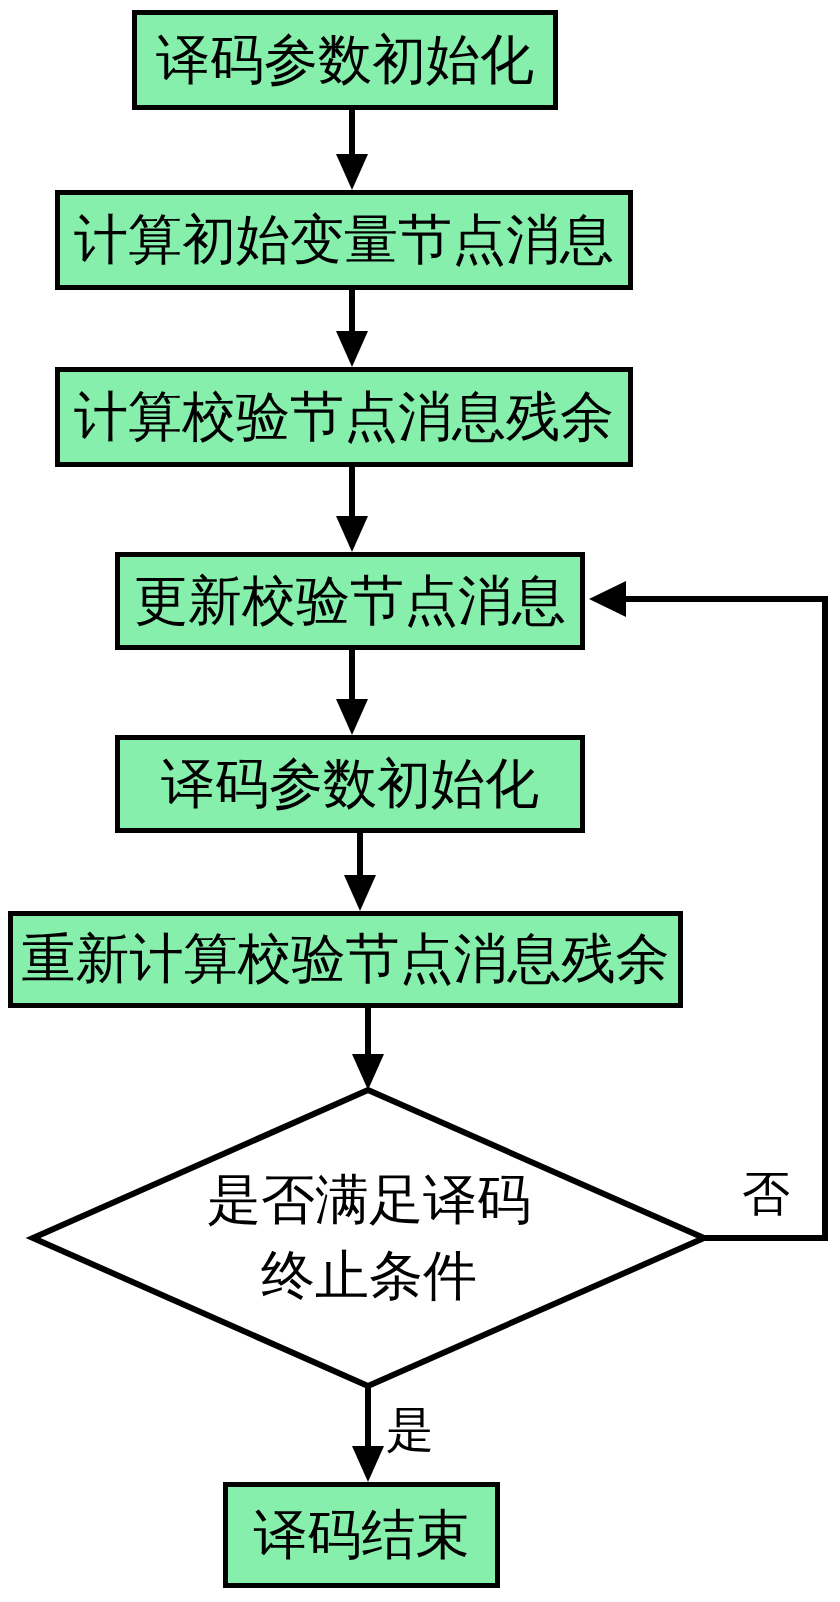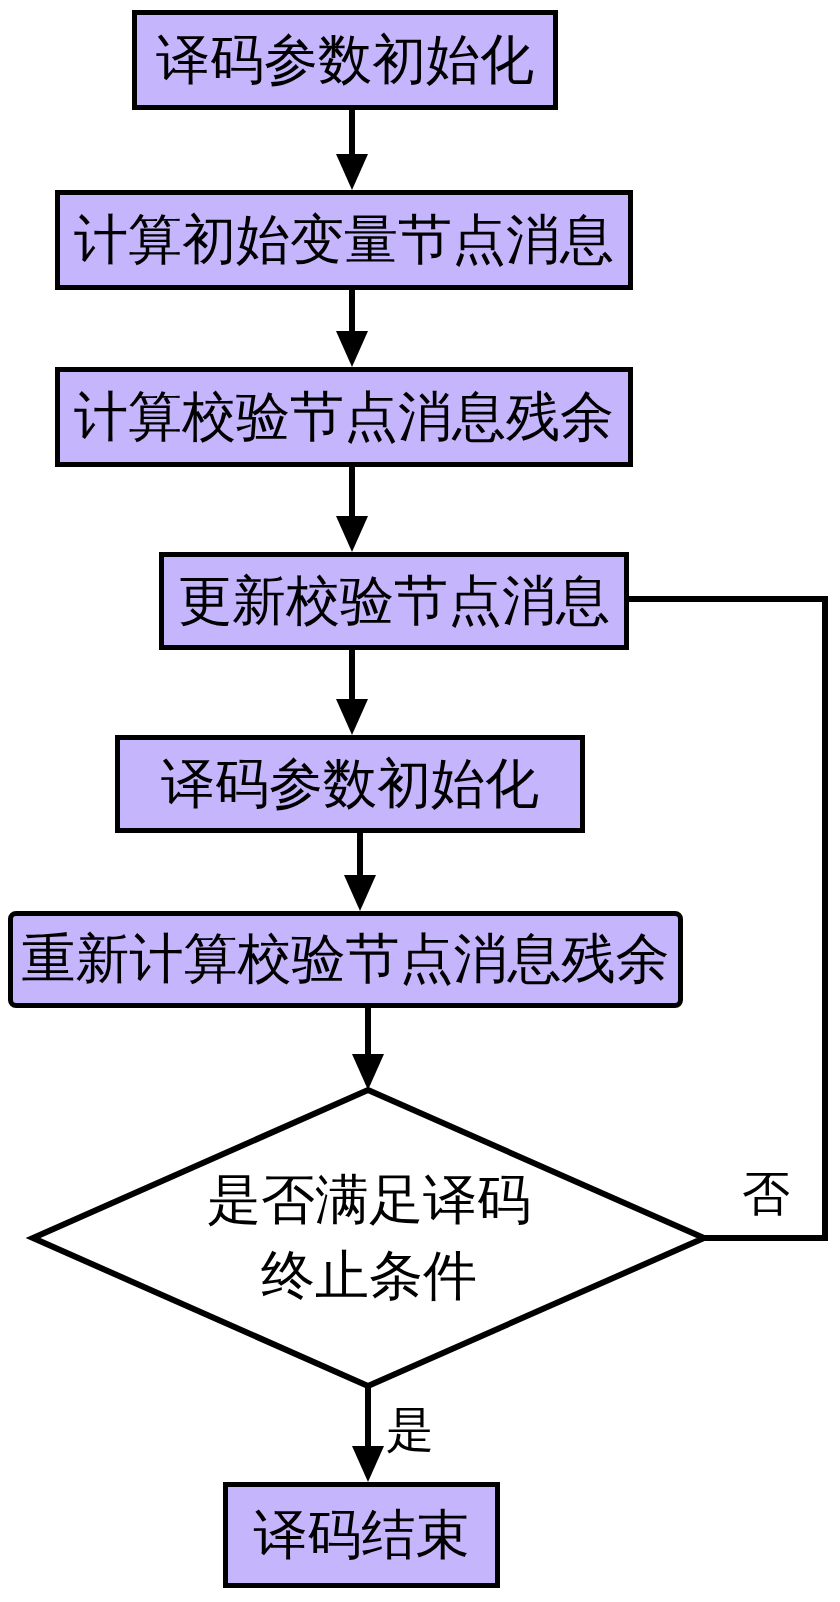--- a/index.html
+++ b/index.html
@@ -21,21 +21,21 @@
     position: absolute;
     left: 0;
     top: 0;
     width: 840px;
     height: 1602px;
   }
   .node {
     position: absolute;
     box-sizing: border-box;
     border: 5px solid #000000;
-    background: #c4b5fd;
+    background: #86efac;
     display: flex;
     align-items: center;
     justify-content: center;
     text-align: center;
     font-size: 54px;
     line-height: 1.15;
     white-space: nowrap;
   }
   .diamond-label {
     position: absolute;
@@ -93,29 +93,29 @@
   </div>
 
   <div class="node" style="left:55px; top:367px; width:578px; height:100px;">
     <span>计算校验节点消息残余</span>
   </div>
 
   <div class="node" style="left:55px; top:190px; width:578px; height:100px;">
     <span>计算初始变量节点消息</span>
   </div>
 
-  <div class="node" style="left:115px; top:552px; width:470px; height:98px;margin-left:44px;">
+  <div class="node" style="left:115px; top:552px; width:470px; height:98px;">
     <span>更新校验节点消息</span>
   </div>
 
   <div class="node" style="left:115px; top:735px; width:470px; height:98px;">
     <span>译码参数初始化</span>
   </div>
 
-  <div class="node" style="left:8px; top:911px; width:675px; height:97px;border-radius:8px;">
+  <div class="node" style="left:8px; top:911px; width:675px; height:97px;">
     <span>重新计算校验节点消息残余</span>
   </div>
 
   <div class="diamond-label" style="left:89px; top:1150px; width:560px; height:176px;">
     <div>是否满足译码</div>
     <div>终止条件</div>
   </div>
 
   <div class="edge-label" style="left:742px; top:1170px;">否</div>
   <div class="edge-label" style="left:386px; top:1406px;">是</div>

